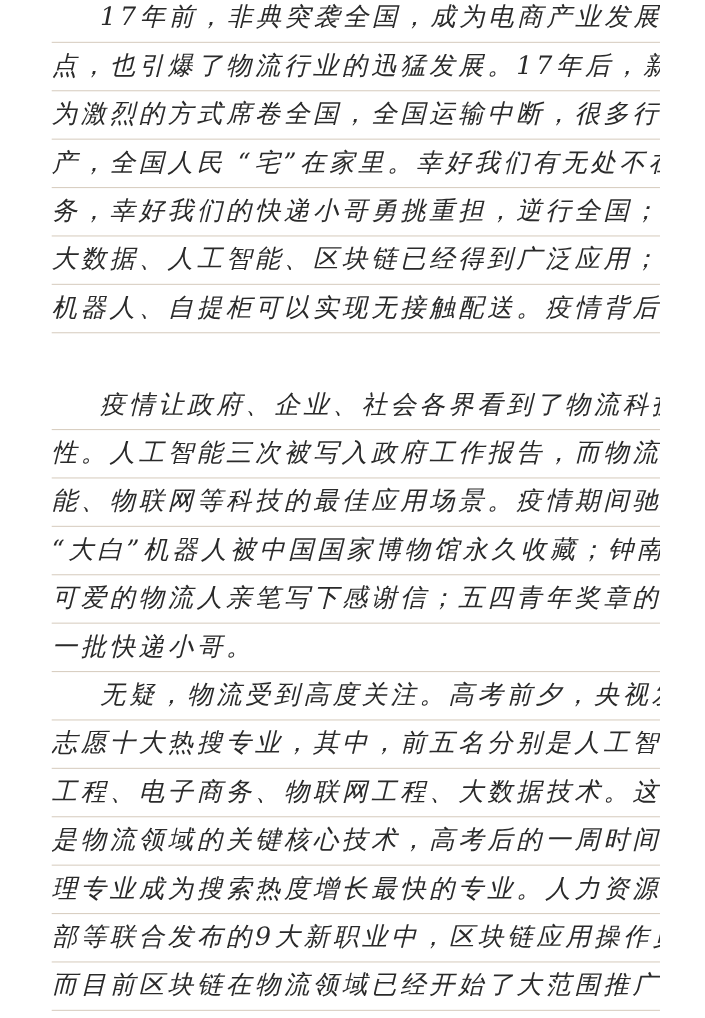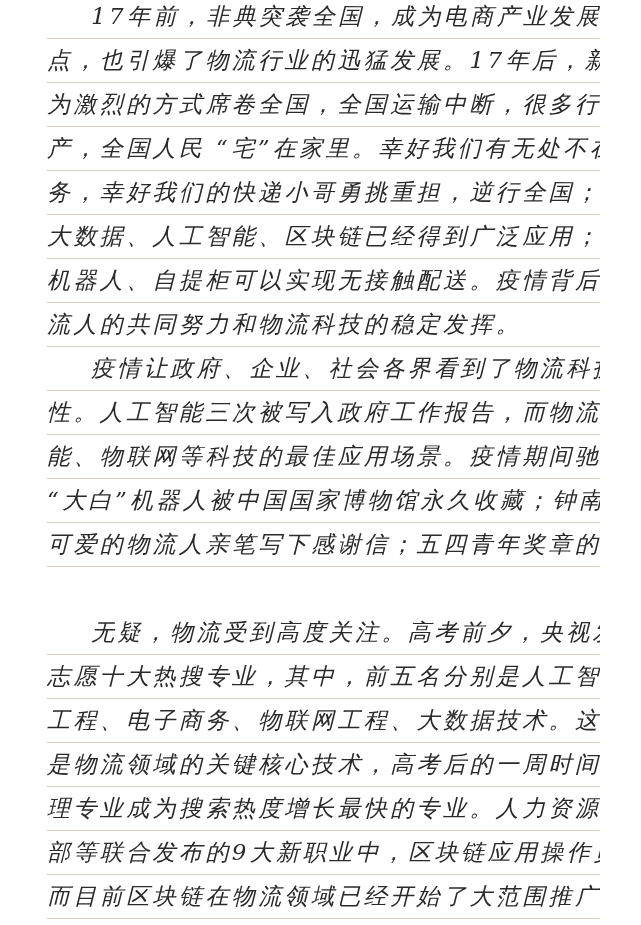--- a/index.html
+++ b/index.html
@@ -28,26 +28,26 @@
 <body>
 
 <div class="page">
   <div class="line indent" style="top:-5px">17年前，非典突袭全国，成为电商产业发展的重要转折</div>
   <div class="line" style="top:39px">点，也引爆了物流行业的迅猛发展。17年后，新冠疫情以更</div>
   <div class="line" style="top:83px">为激烈的方式席卷全国，全国运输中断，很多行业停工停</div>
   <div class="line" style="top:127px">产，全国人民 “宅”在家里。幸好我们有无处不在的物流服</div>
   <div class="line" style="top:171px">务，幸好我们的快递小哥勇挑重担，逆行全国；幸好我们的</div>
   <div class="line" style="top:215px">大数据、人工智能、区块链已经得到广泛应用；幸好我们的</div>
   <div class="line" style="top:259px">机器人、自提柜可以实现无接触配送。疫情背后，是全国物</div>
-  <div class="line" style="top:303px">流人的共同努力和物流科技的稳定发挥。</div>
   <div class="line indent" style="top:347px">疫情让政府、企业、社会各界看到了物流科技的重要</div>
   <div class="line" style="top:391px">性。人工智能三次被写入政府工作报告，而物流是人工智</div>
   <div class="line" style="top:435px">能、物联网等科技的最佳应用场景。疫情期间驰援武汉的</div>
   <div class="line" style="top:479px">“大白”机器人被中国国家博物馆永久收藏；钟南山院士为</div>
   <div class="line" style="top:523px">可爱的物流人亲笔写下感谢信；五四青年奖章的殊荣颁发给</div>
+  <div class="line" style="top:567px">一批快递小哥。</div>
   <div class="line indent" style="top:611px">无疑，物流受到高度关注。高考前夕，央视发布了高考</div>
   <div class="line" style="top:655px">志愿十大热搜专业，其中，前五名分别是人工智能、机器人</div>
   <div class="line" style="top:699px">工程、电子商务、物联网工程、大数据技术。这五大专业都</div>
   <div class="line" style="top:743px">是物流领域的关键核心技术，高考后的一周时间内，物流管</div>
   <div class="line" style="top:787px">理专业成为搜索热度增长最快的专业。人力资源和社会保障</div>
   <div class="line" style="top:831px">部等联合发布的9大新职业中，区块链应用操作员位列其中，</div>
   <div class="line" style="top:875px">而目前区块链在物流领域已经开始了大范围推广与应用。</div>
 </div>
 
 </body></html>

